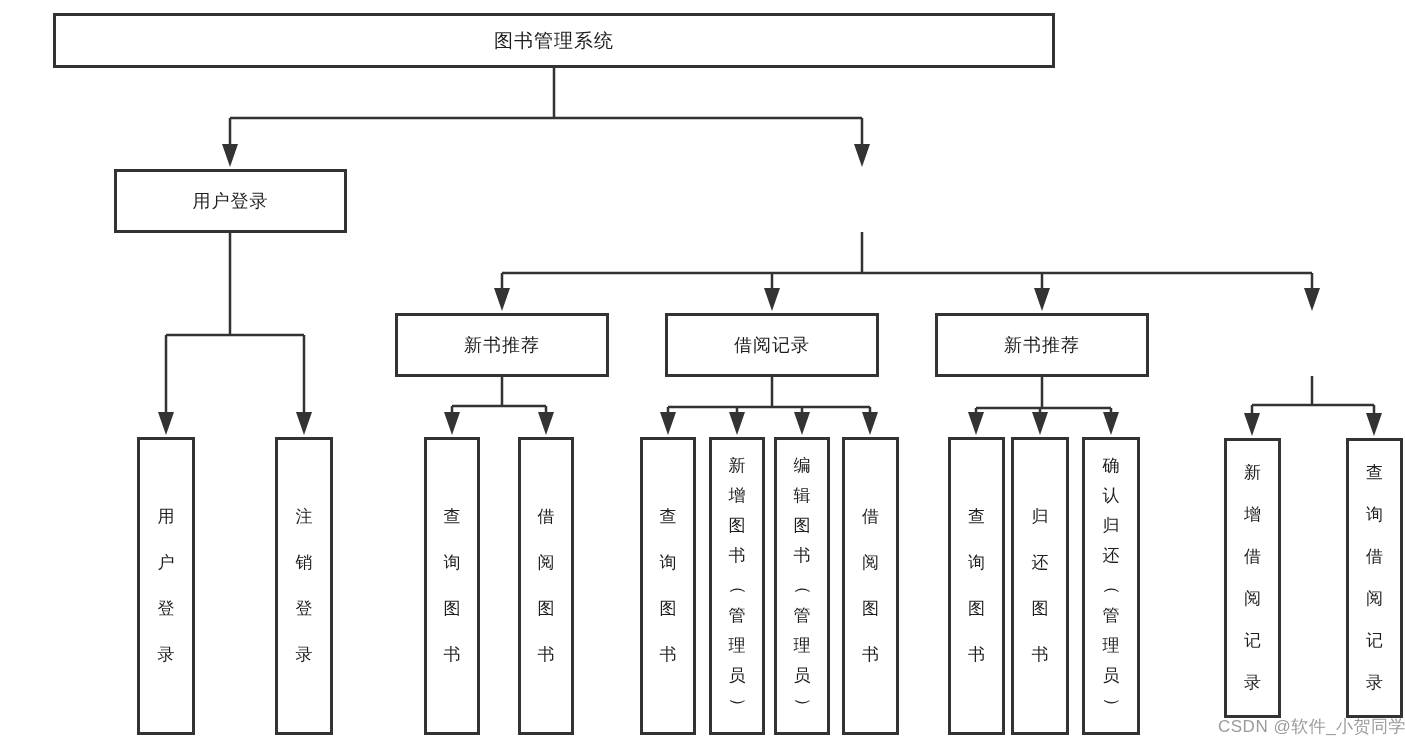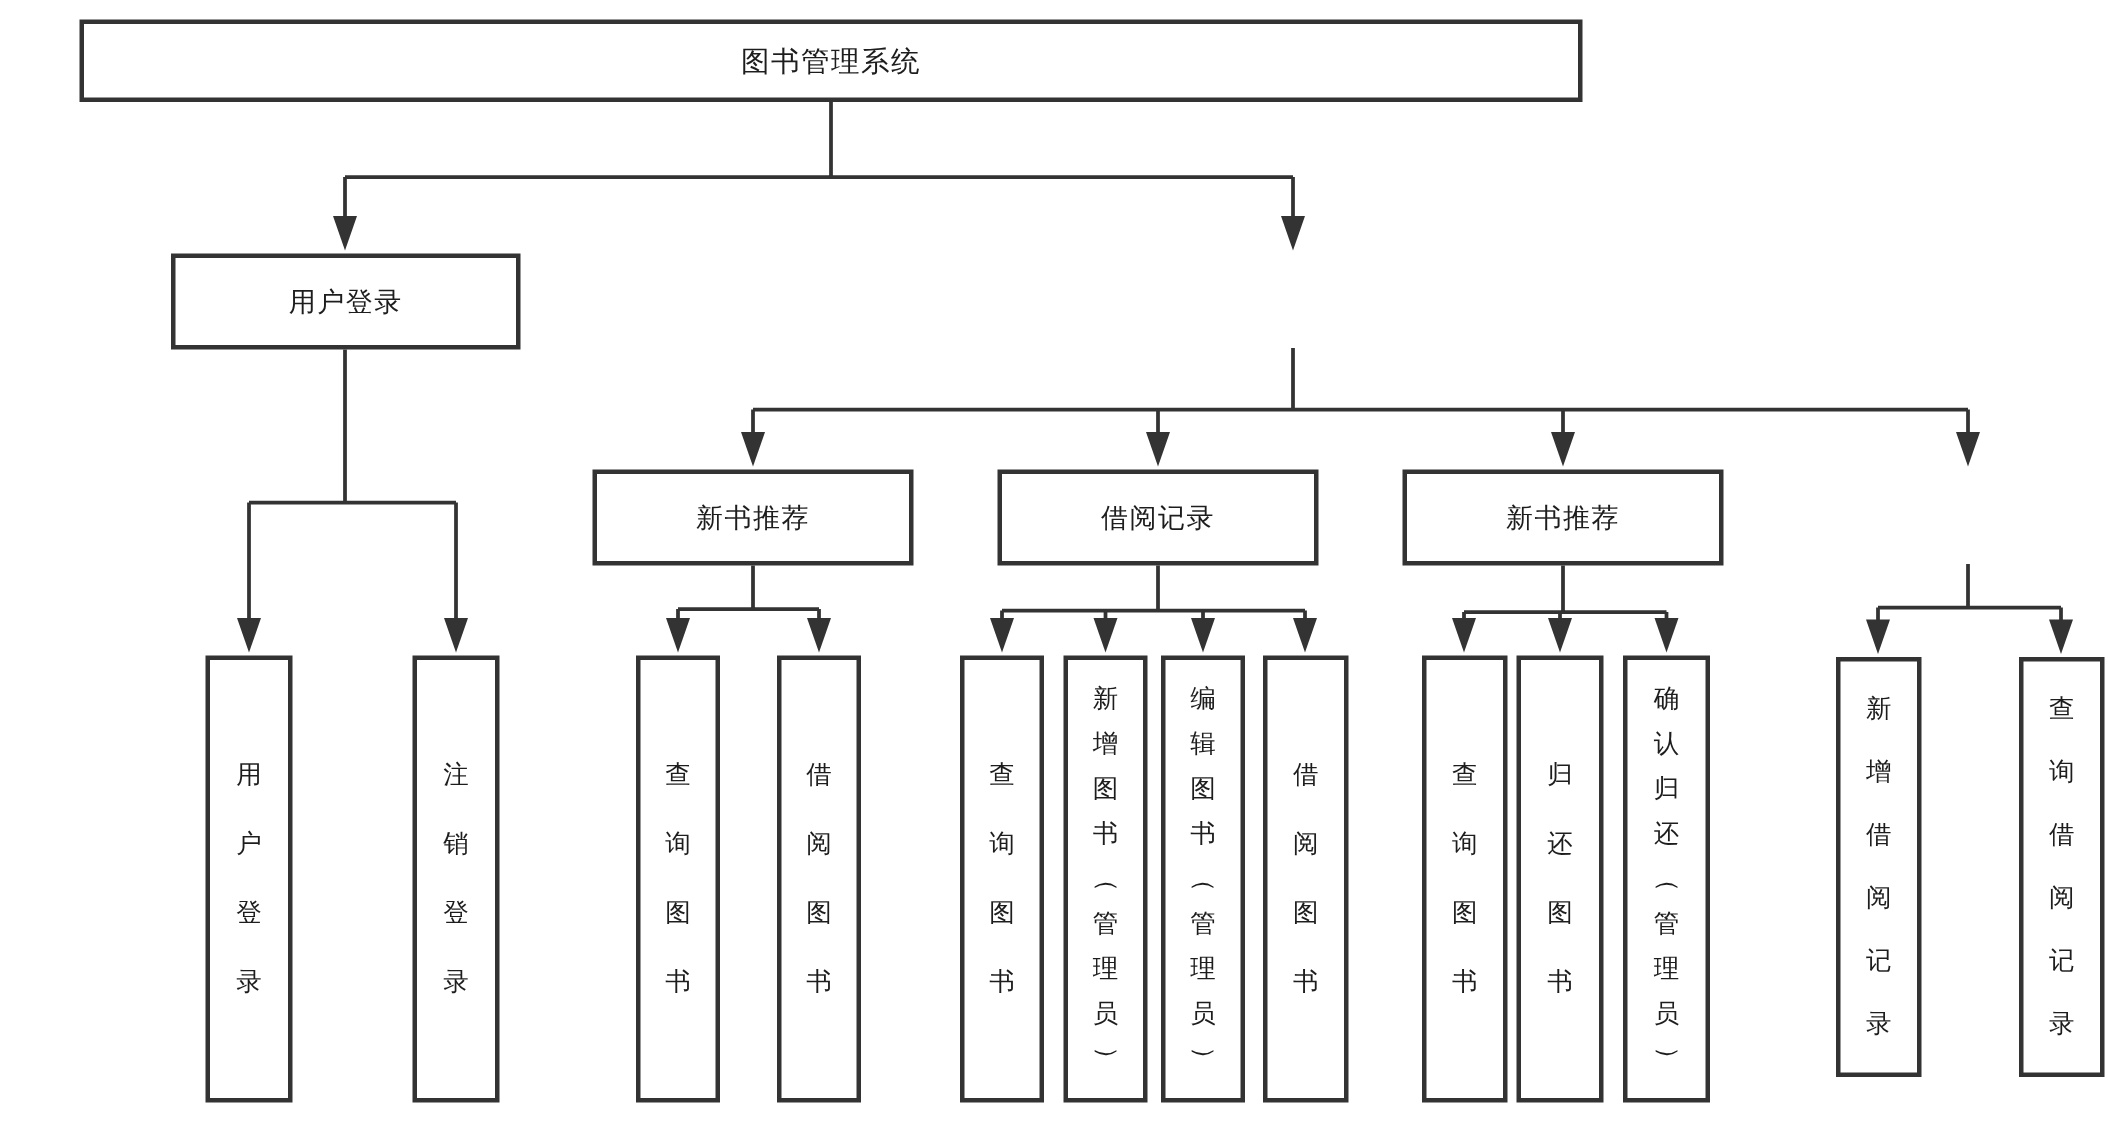--- a/index.html
+++ b/index.html
@@ -212,13 +212,14 @@
     <div class="vlabel">
         <span style="line-height: 42px; height: 42px;">查</span>
         <span style="line-height: 42px; height: 42px;">询</span>
         <span style="line-height: 42px; height: 42px;">借</span>
         <span style="line-height: 42px; height: 42px;">阅</span>
         <span style="line-height: 42px; height: 42px;">记</span>
         <span style="line-height: 42px; height: 42px;">录</span>
       </div>
   </div>
 
+  <div id="watermark">CSDN @软件_小贺同学</div>
 </div>
 
 </body></html>

